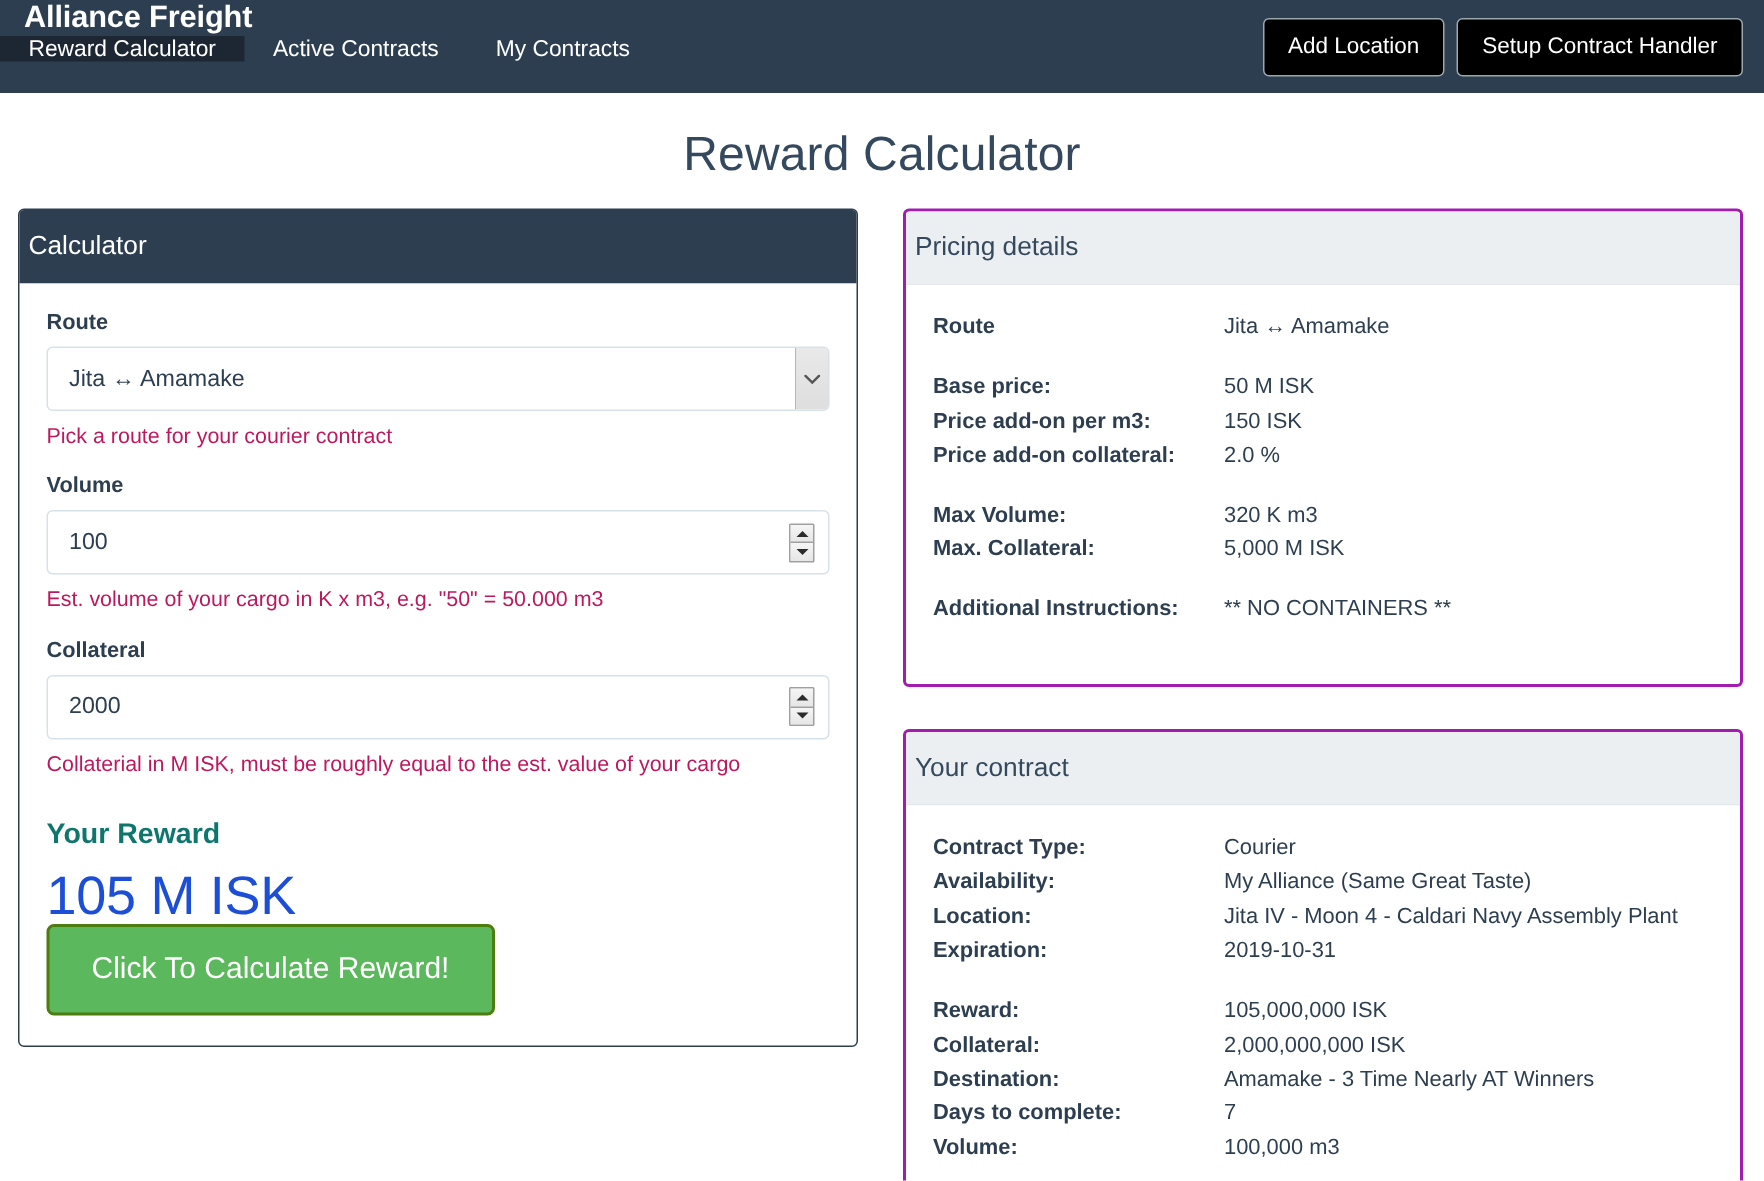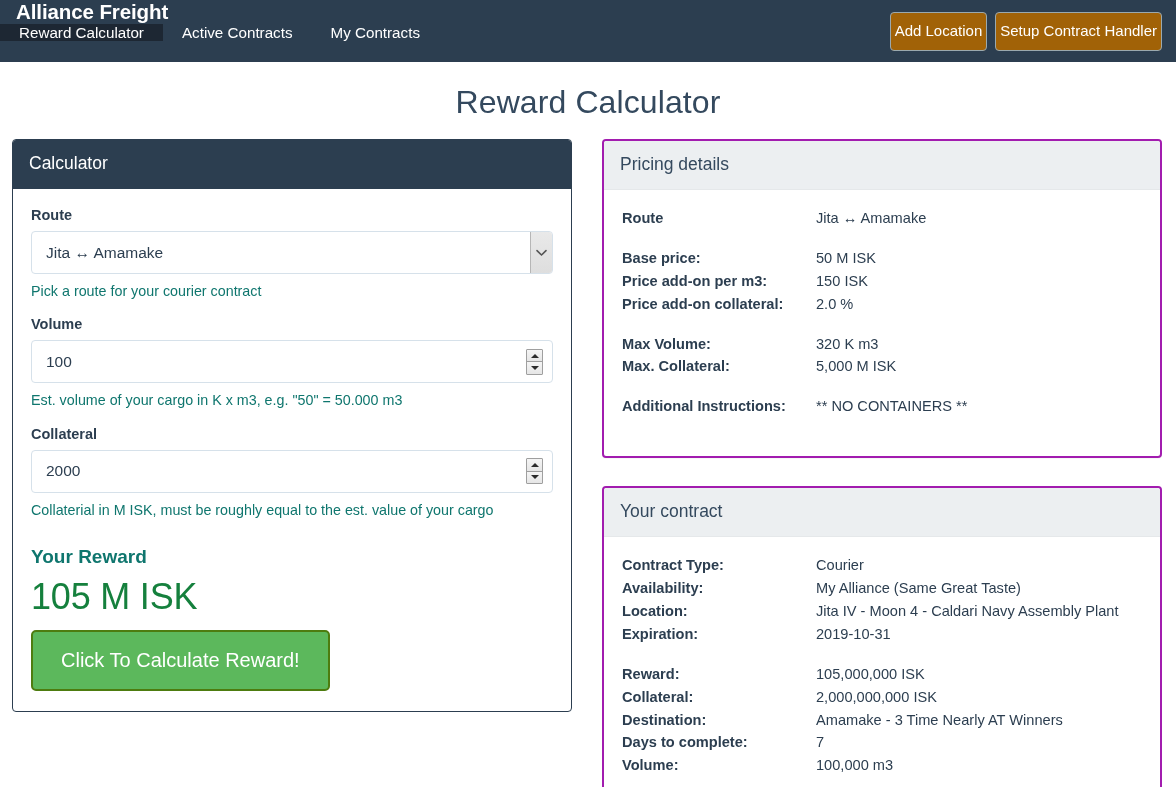--- a/index.html
+++ b/index.html
@@ -56,27 +56,27 @@
   .nav-right {
     position: absolute;
     right: 14px;
     top: 0;
     height: 62px;
     display: flex;
     align-items: center;
     gap: 8px;
   }
   .nav-btn {
-    background: #a16207;
+    background: #000000;
     border: 1px solid #9ba9ae;
     border-radius: 4px;
     color: #ffffff;
     font-size: 15px;
     font-family: "Liberation Sans", sans-serif;
-    padding: 9px 4px 10px;
+    padding: 9px 16px 10px;
     cursor: pointer;
     white-space: nowrap;
     line-height: 1.2;
   }
 
   
   .page-title {
     text-align: center;
     font-size: 32px;
     font-weight: normal;
@@ -114,37 +114,37 @@
     border: 2px solid #a21caf;
     box-shadow: 0 1px 1px rgba(0,0,0,.035);
   }
   .panel-default > .panel-heading {
     background: #eceff1;
     border-bottom: 1px solid #e5e8ea;
     color: #34495e;
     border-radius: 3px 3px 0 0;
   }
   .panel-heading {
-    padding: 13px 16px 14px;
+    padding: 13px 6px 14px;
     font-size: 17.5px;
   }
   .panel-body { padding: 18px 18px 20px; }
 
   
   .form-group { margin-bottom: 15px; }
   .form-label {
     display: block;
     font-size: 14.5px;
     font-weight: bold;
     color: #2c3e50;
     margin-bottom: 8px;
   }
   .help-text {
     font-size: 14.3px;
-    color: #0f766e;
+    color: #be185d;
     margin-top: 8px;
     line-height: 1.35;
   }
   .input-wrap { position: relative; }
   .form-control {
     width: 100%;
     height: 43px;
     padding: 6px 14px;
     font-size: 15.5px;
     font-family: "Liberation Sans", sans-serif;
@@ -210,23 +210,22 @@
   .reward-block { margin-top: 26px; }
   .reward-label {
     font-size: 19px;
     font-weight: bold;
     color: #0f766e;
     margin-bottom: 10px;
   }
   .reward-amount {
     font-size: 36px;
     font-weight: normal;
-    color: #15803d;
+    color: #1d4ed8;
     line-height: 1.05;
-    margin-bottom: 14px;
     letter-spacing: -0.2px;
   }
   .btn-success {
     background: #5cb85c;
     border: 2px solid #4d7c0f;
     border-radius: 5px;
     color: #ffffff;
     font-size: 20px;
     font-family: "Liberation Sans", sans-serif;
     padding: 17px 28px 18px;

